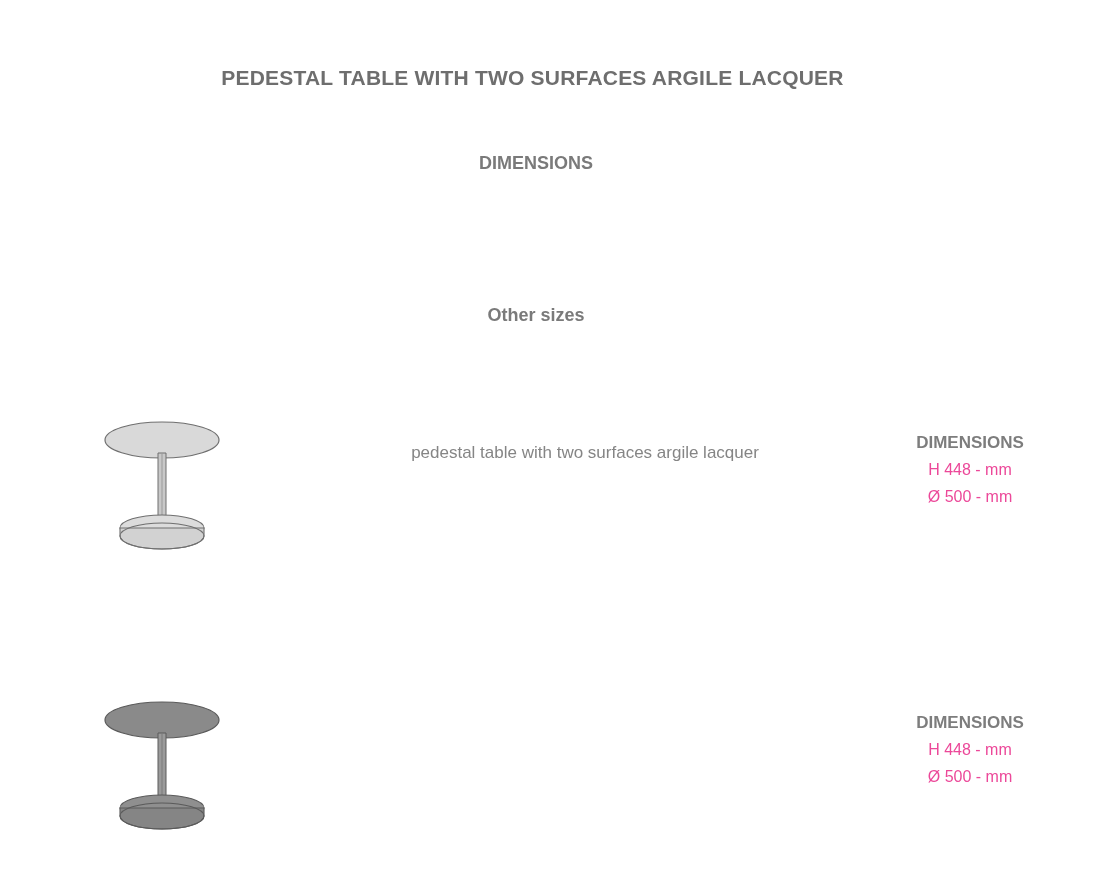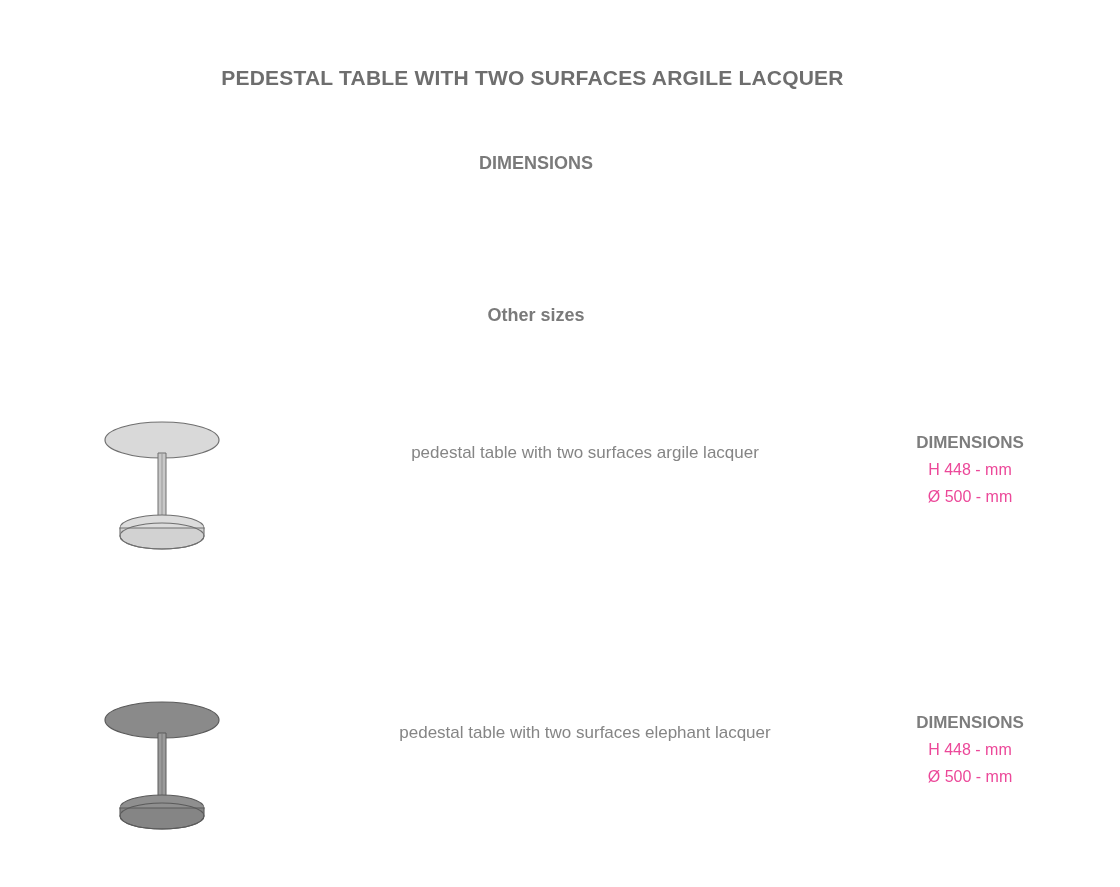--- a/index.html
+++ b/index.html
@@ -154,21 +154,20 @@
     <div class="thumb">
       <svg width="170" height="160" viewBox="0 0 170 160" xmlns="http://www.w3.org/2000/svg">
         <ellipse cx="67" cy="35" rx="57" ry="18" fill="#8a8a8a" stroke="#5a5a5a" stroke-width="1.2"></ellipse>
         <path d="M63 48 L63 120 L71 120 L71 48 Z" fill="#9a9a9a" stroke="#5a5a5a" stroke-width="1"></path>
         <line x1="67" y1="48" x2="67" y2="120" stroke="#7a7a7a" stroke-width="1"></line>
         <ellipse cx="67" cy="123" rx="42" ry="13" fill="#8f8f8f" stroke="#5a5a5a" stroke-width="1.1"></ellipse>
         <path d="M25 123 L25 131 A42 13 0 0 0 109 131 L109 123 Z" fill="#858585" stroke="#5a5a5a" stroke-width="1.1"></path>
         <ellipse cx="67" cy="131" rx="42" ry="13" fill="none" stroke="#5a5a5a" stroke-width="1.1"></ellipse>
       </svg>
     </div>
-    <div class="variant-name">pedestal table with two surfaces elephant lacquer</div>
     <div class="variant-dims">
       <div class="dim-title">DIMENSIONS</div>
       <div class="dim-line">H 448 - mm</div>
       <div class="dim-line">Ø 500 - mm</div>
     </div>
   </div>
 
 </div>
 
 </body></html>

